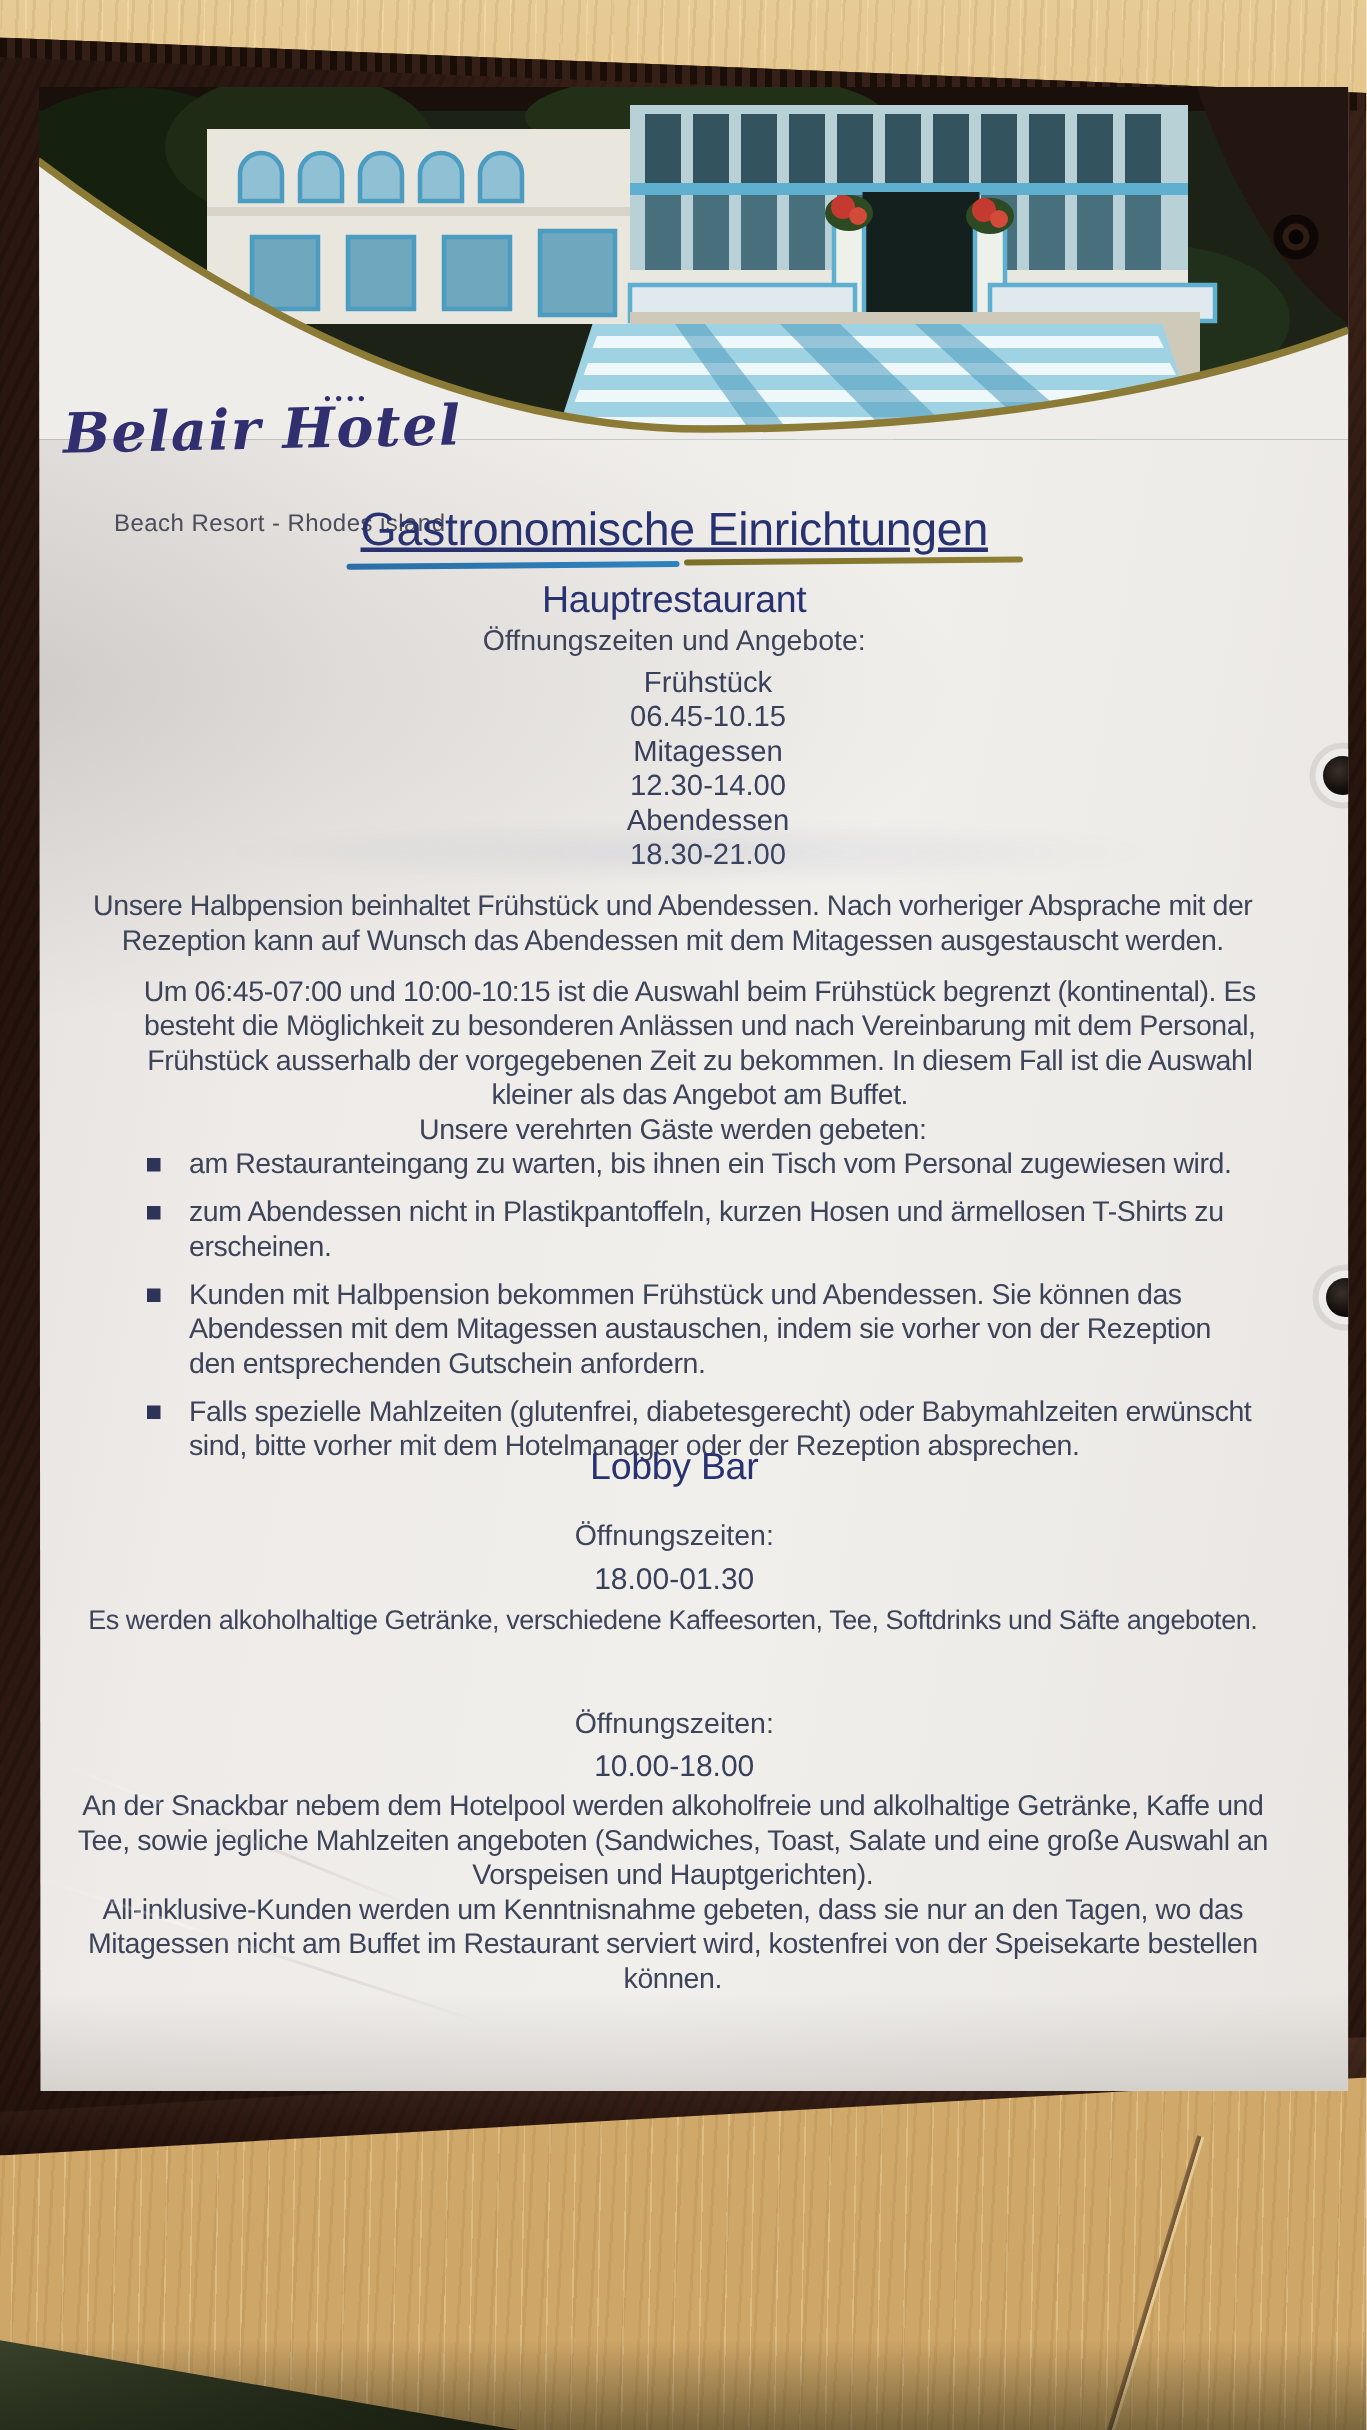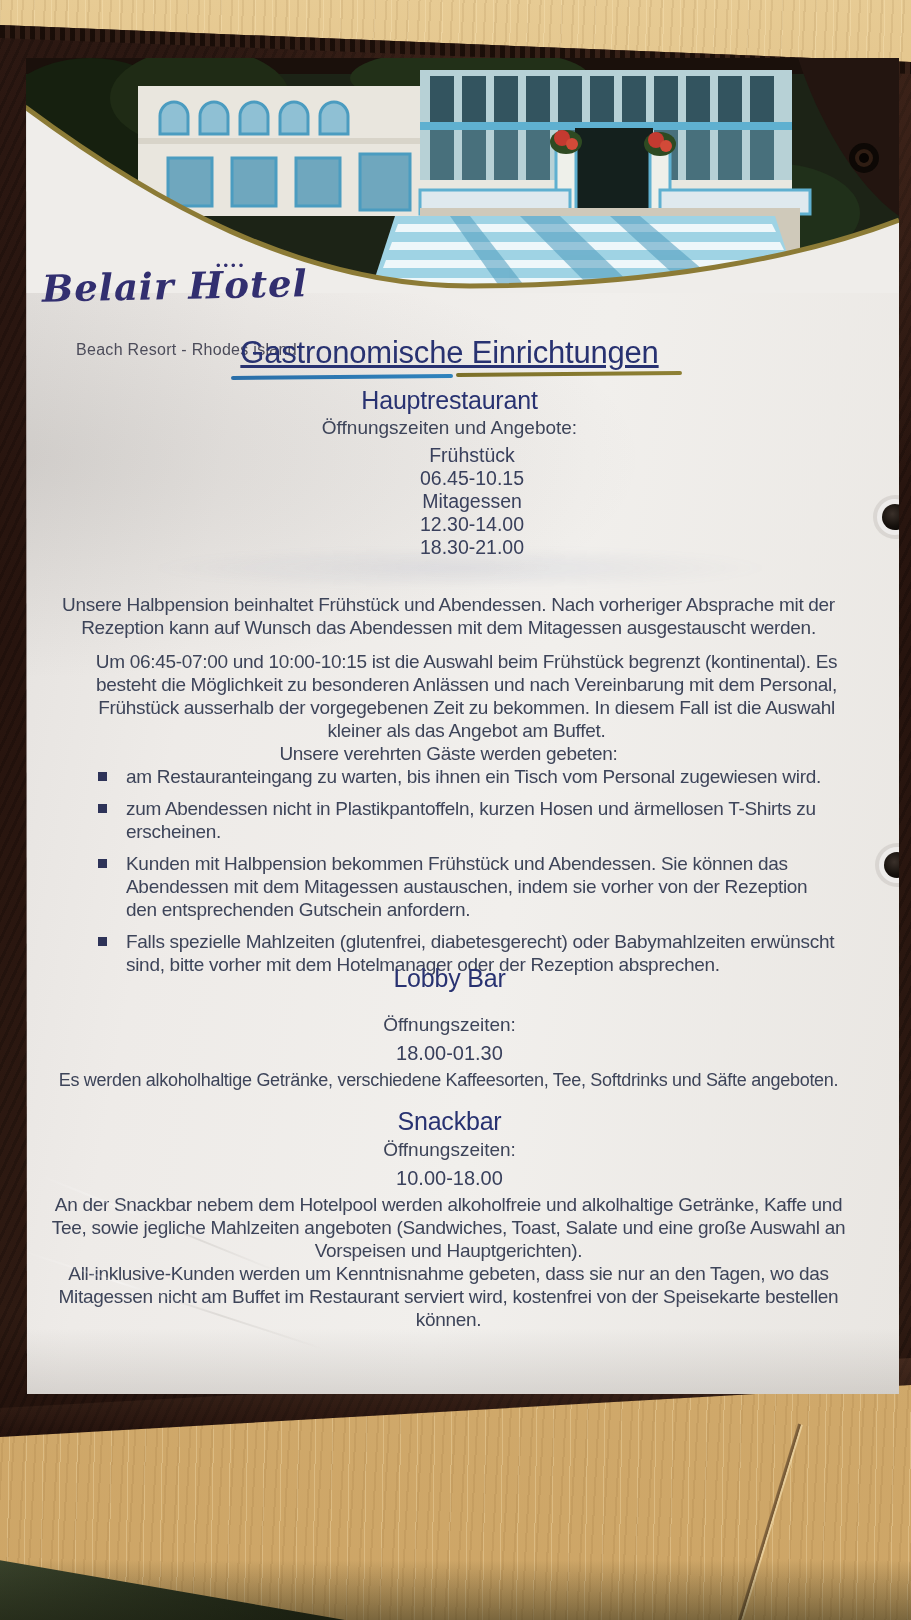--- a/index.html
+++ b/index.html
@@ -264,20 +264,21 @@
   </div>
 
   <div class="h-section" style="top:328px;">Hauptrestaurant</div>
   <div class="h-sub" style="top:359px;">Öffnungszeiten und Angebote:</div>
 
   <div class="schedule">
     <div>Frühstück</div>
     <div>06.45-10.15</div>
     <div>Mitagessen</div>
     <div>12.30-14.00</div>
+    <div>Abendessen</div>
     <div>18.30-21.00</div>
   </div>
 
   <div class="bleed-smudge"></div>
 
   <div class="para left-42" style="top:535px;">Unsere Halbpension beinhaltet Frühstück und Abendessen. Nach vorheriger Absprache mit der Rezeption kann auf Wunsch das Abendessen mit dem Mitagessen ausgestauscht werden.</div>
   <div class="para left-42" style="top:592px;margin-left:36px;">Um 06:45-07:00 und 10:00-10:15 ist die Auswahl beim Frühstück begrenzt (kontinental). Es besteht die Möglichkeit zu besonderen Anlässen und nach Vereinbarung mit dem Personal, Frühstück ausserhalb der vorgegebenen Zeit zu bekommen. In diesem Fall ist die Auswahl kleiner als das Angebot am Buffet.</div>
   <div class="para left-42" style="top:684px;">Unsere verehrten Gäste werden gebeten:</div>
 
   <div class="bullets">
@@ -297,21 +298,20 @@
       <span class="bullet-sq"></span>
       <span>Falls spezielle Mahlzeiten (glutenfrei, diabetesgerecht) oder Babymahlzeiten erwünscht sind, bitte vorher mit dem Hotelmanager oder der Rezeption absprechen.</span>
     </div>
   </div>
 
   <div class="h-section" style="top:906px;">Lobby Bar</div>
   <div class="h-sub" style="top:956px;">Öffnungszeiten:</div>
   <div class="time-line" style="top:984px;">18.00-01.30</div>
   <div class="para" style="top:1011px;left:20px;right:22px;font-size:18px;">Es werden alkoholhaltige Getränke, verschiedene Kaffeesorten, Tee, Softdrinks und Säfte angeboten.</div>
 
-  <div class="h-section" style="top:1049px;">Snackbar</div>
   <div class="h-sub" style="top:1081px;">Öffnungszeiten:</div>
   <div class="time-line" style="top:1109px;">10.00-18.00</div>
   <div class="para left-42" style="top:1135px;">An der Snackbar nebem dem Hotelpool werden alkoholfreie und alkolhaltige Getränke, Kaffe und Tee, sowie jegliche Mahlzeiten angeboten (Sandwiches, Toast, Salate und eine große Auswahl an Vorspeisen und Hauptgerichten).</div>
   <div class="para left-42" style="top:1204px;">All-inklusive-Kunden werden um Kenntnisnahme gebeten, dass sie nur an den Tagen, wo das Mitagessen nicht am Buffet im Restaurant serviert wird, kostenfrei von der Speisekarte bestellen können.</div>
 
   <div class="hole" style="left:882px;top:446px;"></div>
   <div class="hole" style="left:884px;top:794px;"></div>
 
   <div class="crease" style="left:30px;top:1165px;transform:rotate(22deg);"></div>
   <div class="crease" style="left:10px;top:1240px;width:320px;transform:rotate(18deg);"></div>

